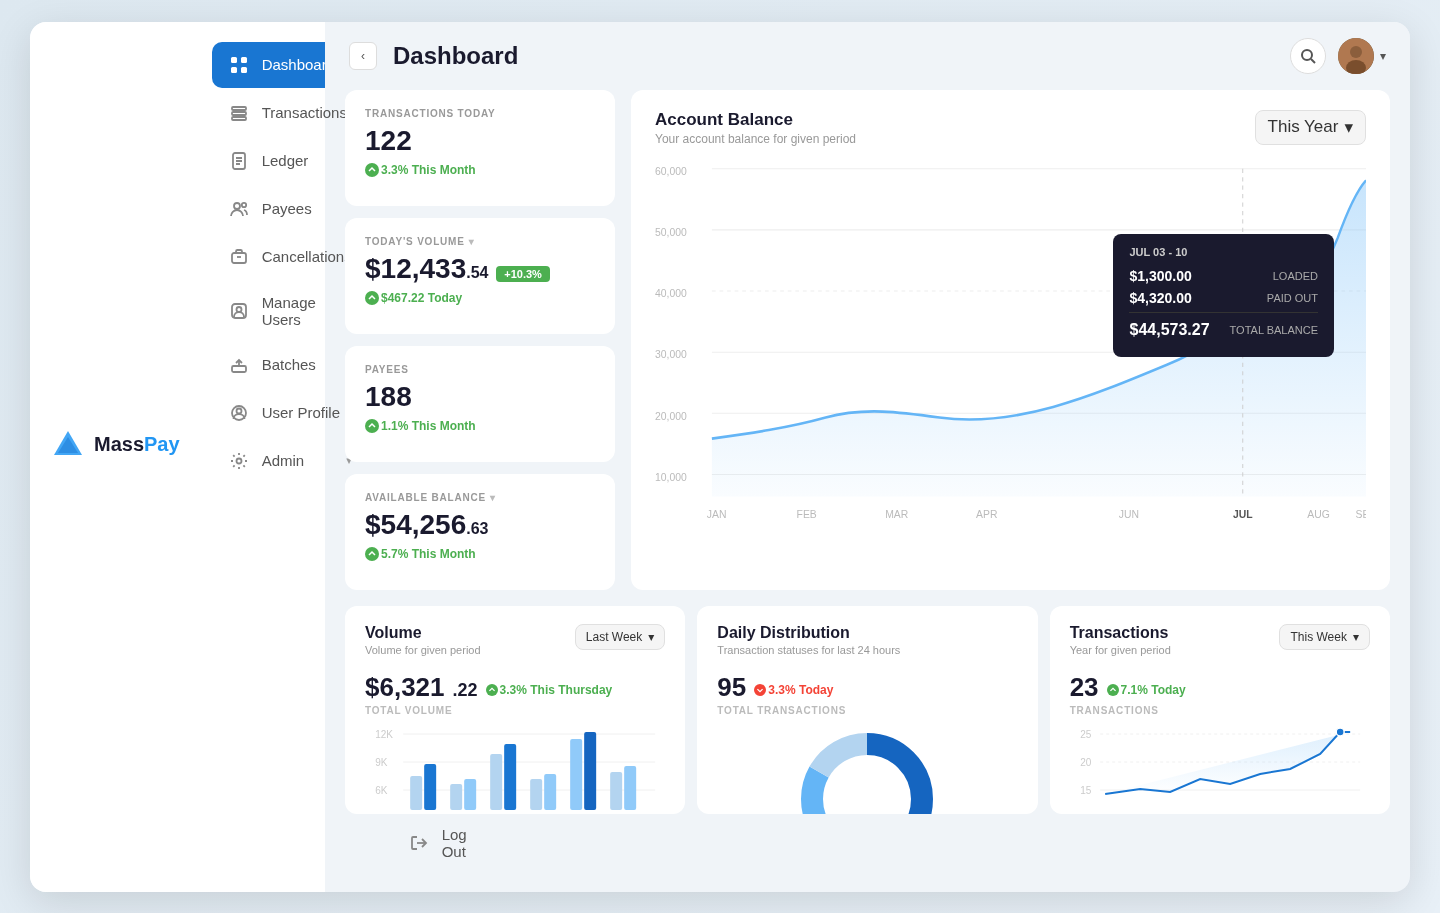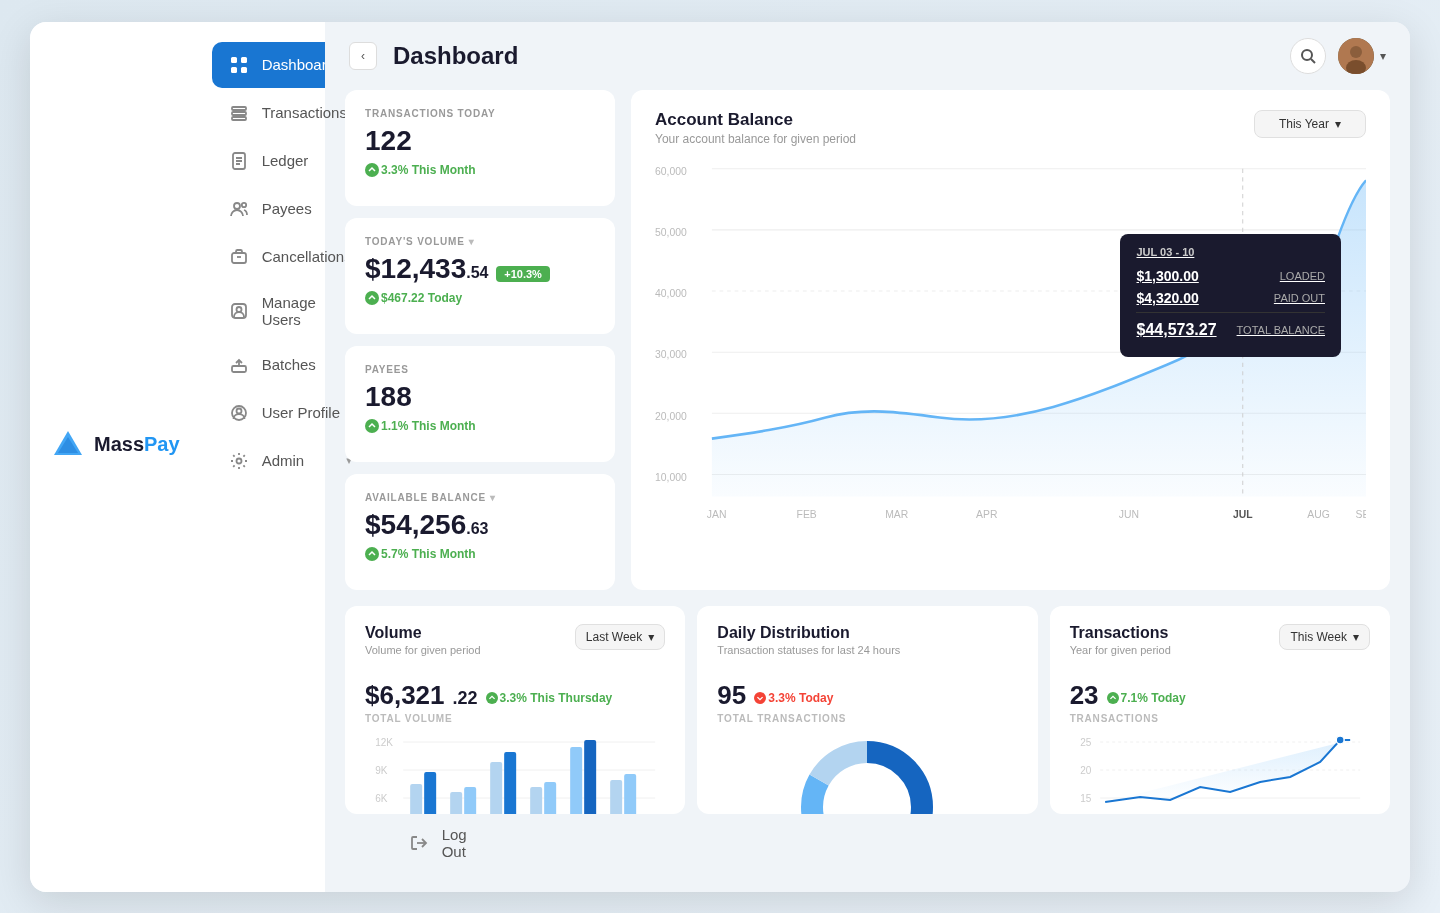--- a/index.html
+++ b/index.html
@@ -250,22 +250,22 @@
       color: #999;
       margin-top: 2px;
     }
     .period-btn {
       display: flex;
       align-items: center;
       gap: 6px;
       background: #f5f5f5;
       border: 1px solid #e0e0e0;
       border-radius: 8px;
-      padding: 6px 24px;
-      font-size: 12px;
+      padding: 6px 12px;
+      font-size: 17px;
       font-weight: 500;
       color: #333;
       cursor: pointer;
     }
     
     .chart-svg-container {
       width: 100%;
       height: calc(100% - 70px);
       position: relative;
     }
@@ -298,21 +298,21 @@
       color: #999;
       margin-top: 2px;
     }
     .mini-stat-value {
       font-size: 26px;
       font-weight: 700;
       color: #1a1a2e;
       display: flex;
       align-items: baseline;
       gap: 8px;
-      margin: 24px 0 2px;
+      margin: 16px 0 2px;
       text-align: center;
     }
     .mini-stat-label {
       font-size: 10px;
       font-weight: 600;
       letter-spacing: 0.08em;
       color: #bbb;
       text-transform: uppercase;
       margin-bottom: 8px;
     }
@@ -324,25 +324,24 @@
       align-items: center;
       gap: 2px;
     }
     
     .chart-tooltip {
       background: #1a1a2e;
       color: #fff;
       border-radius: 8px;
       padding: 12px 16px;
       position: absolute;
-      right: 25px;
+      right: 32px;
       top: 80px;
       min-width: 220px;
       z-index: 10;
-      text-decoration: underline;
     }
     .tooltip-date {
       font-size: 11px;
       font-weight: 700;
       margin-bottom: 10px;
       color: #ccc;
     }
     .tooltip-row {
       display: flex;
       justify-content: space-between;

